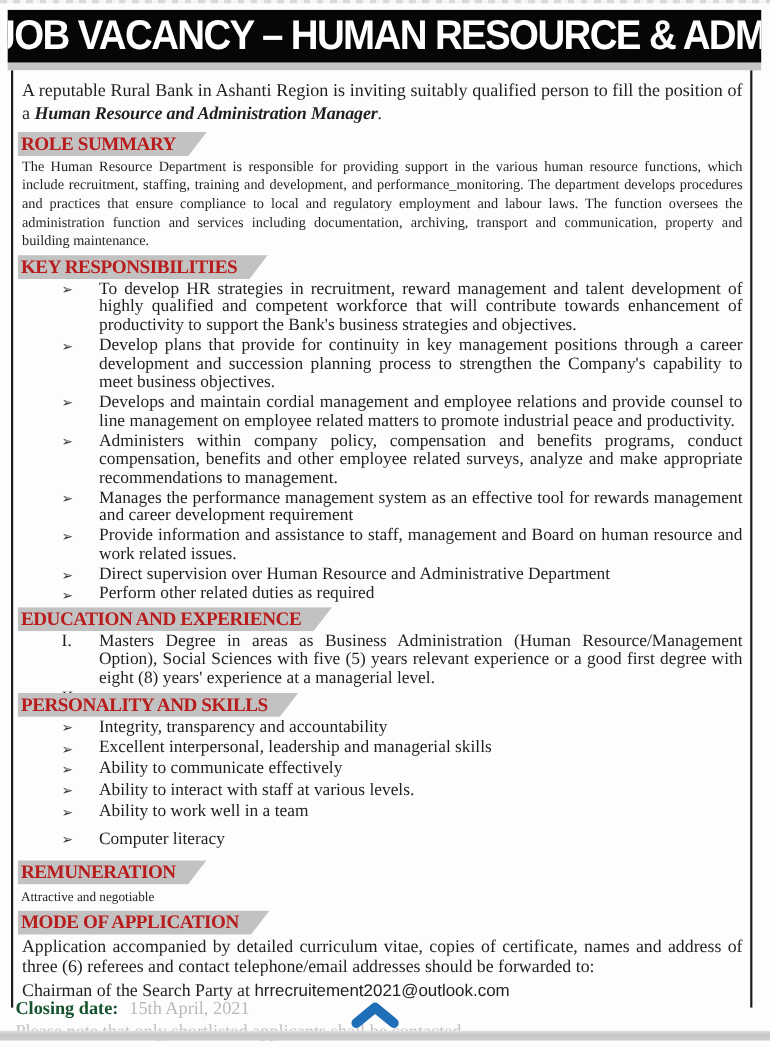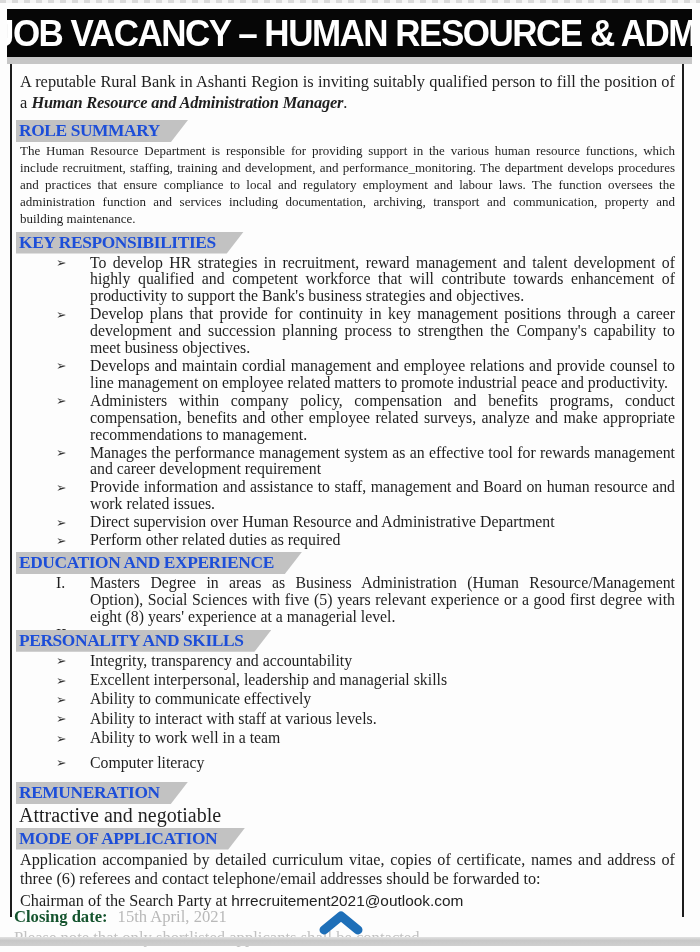--- a/index.html
+++ b/index.html
@@ -52,21 +52,21 @@
     font-size: 16.4px; line-height: 20.5px;
     margin: 3px 0 5px 0;
   }
   .sec-h {
     display: inline-block;
     font-weight: bold;
     font-size: 17.4px;
     line-height: 19px;
     letter-spacing: -0.4px;
     background: #c2c2c2;
-    color: #1d4ed8;
+    color: #b91c1c;
     padding: 1px 28px 2px 3px;
     clip-path: polygon(0 0, 100% 0, calc(100% - 17px) 100%, 0 100%);
     margin: 2px 0 1px -2px;
   }
   ul.blist, ol.nlist { list-style: none; margin: 0; padding: 0; }
   ul.blist li, ol.nlist li {
     position: relative;
     padding: 0 1px 1px 72px;
     font-size: 15.8px; line-height: 16.9px;
     text-align: justify;
@@ -75,21 +75,21 @@
     position: absolute; left: 38px; top: 0.5px;
     font-family: "DejaVu Sans", sans-serif;
     font-size: 12.5px; color: #333;
   }
   ol.nlist li .mk {
     position: absolute; left: 38px; top: 0; width: 30px;
     font-size: 15.8px; color: #1f1f1f;
   }
   ul.skills li { padding-bottom: 2.5px; }
   ul.skills li.gap { margin-top: 5px; }
-  .plain-line { font-size: 20px; line-height: 18.5px; margin: 1px 0 1px 1px; }
+  .plain-line { font-size: 12px; line-height: 18.5px; margin: 1px 0 1px 1px; }
   .contact-line { text-align: left; }
   .email {
     font-family: "Liberation Sans", sans-serif;
     font-size: 15.4px;
     color: #222;
   }
   .footer {
     position: absolute; top: 908px; left: 14px; right: 20px;
   }
   .closing-line {

